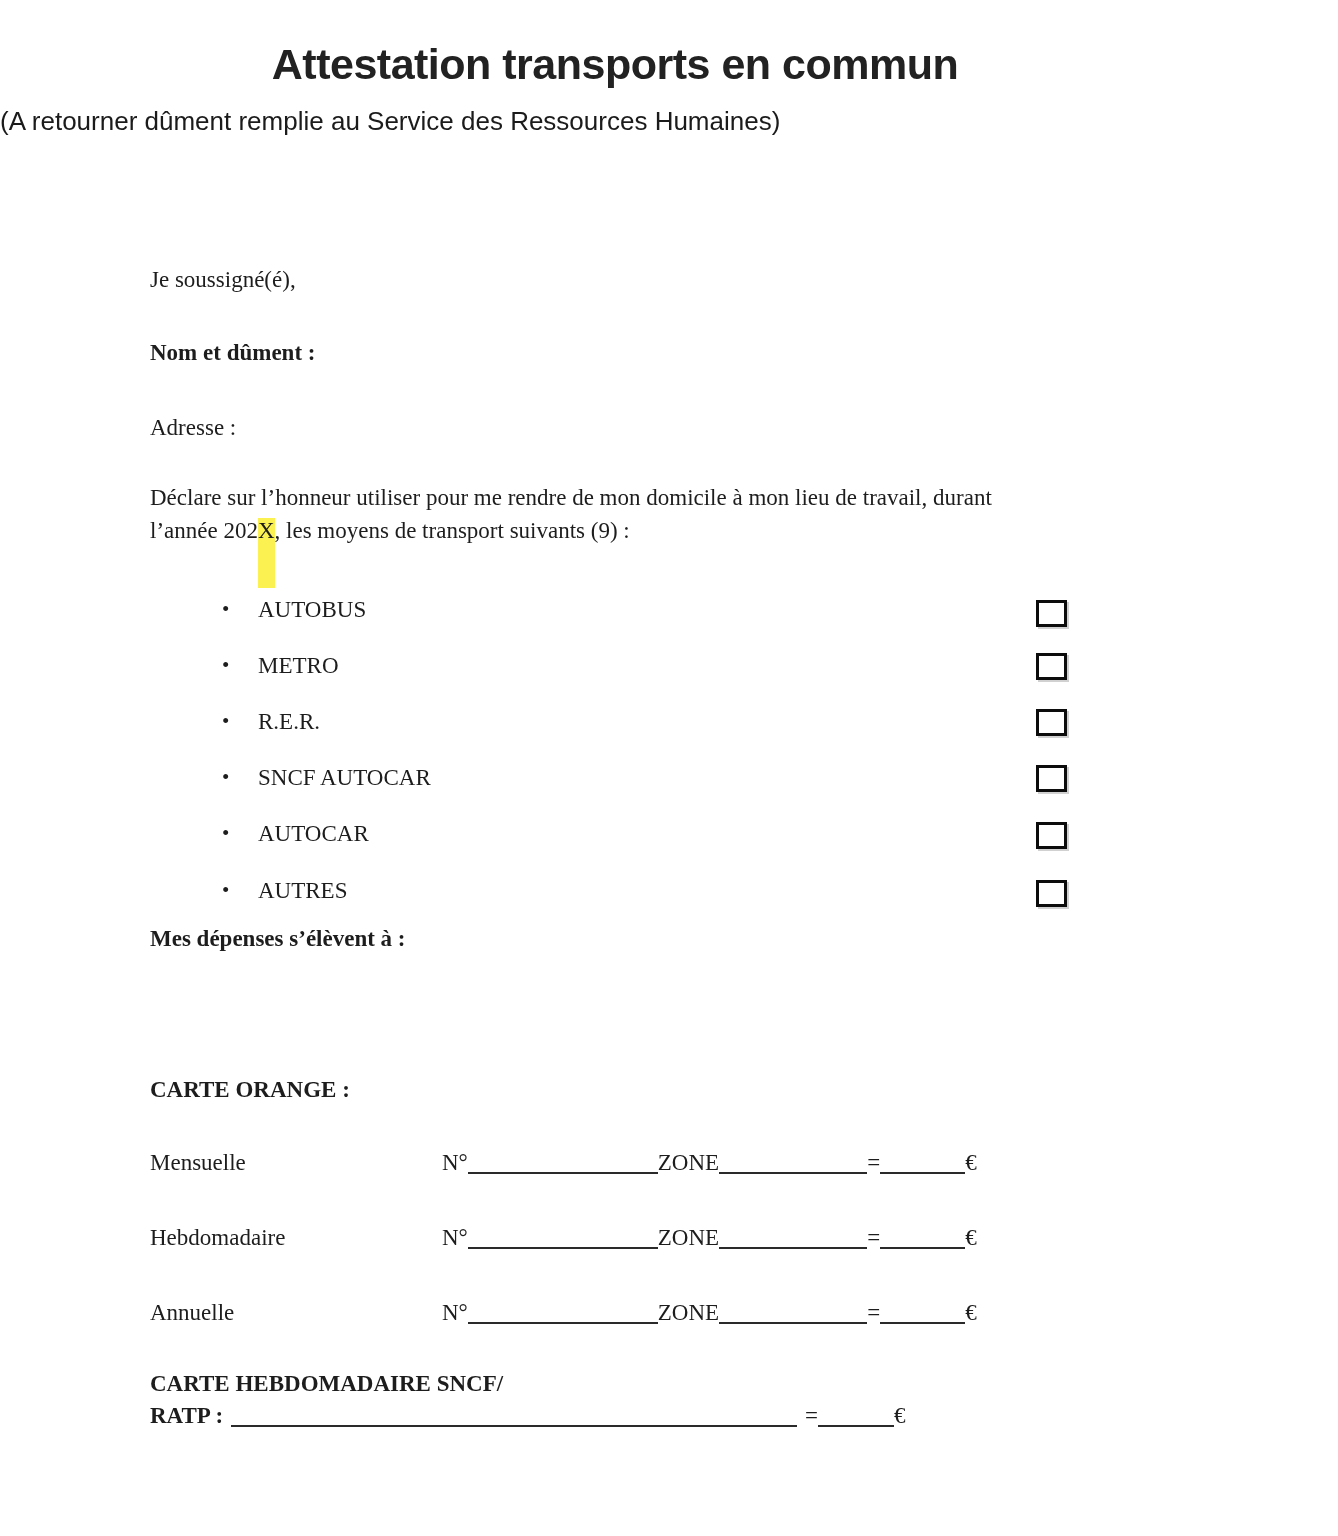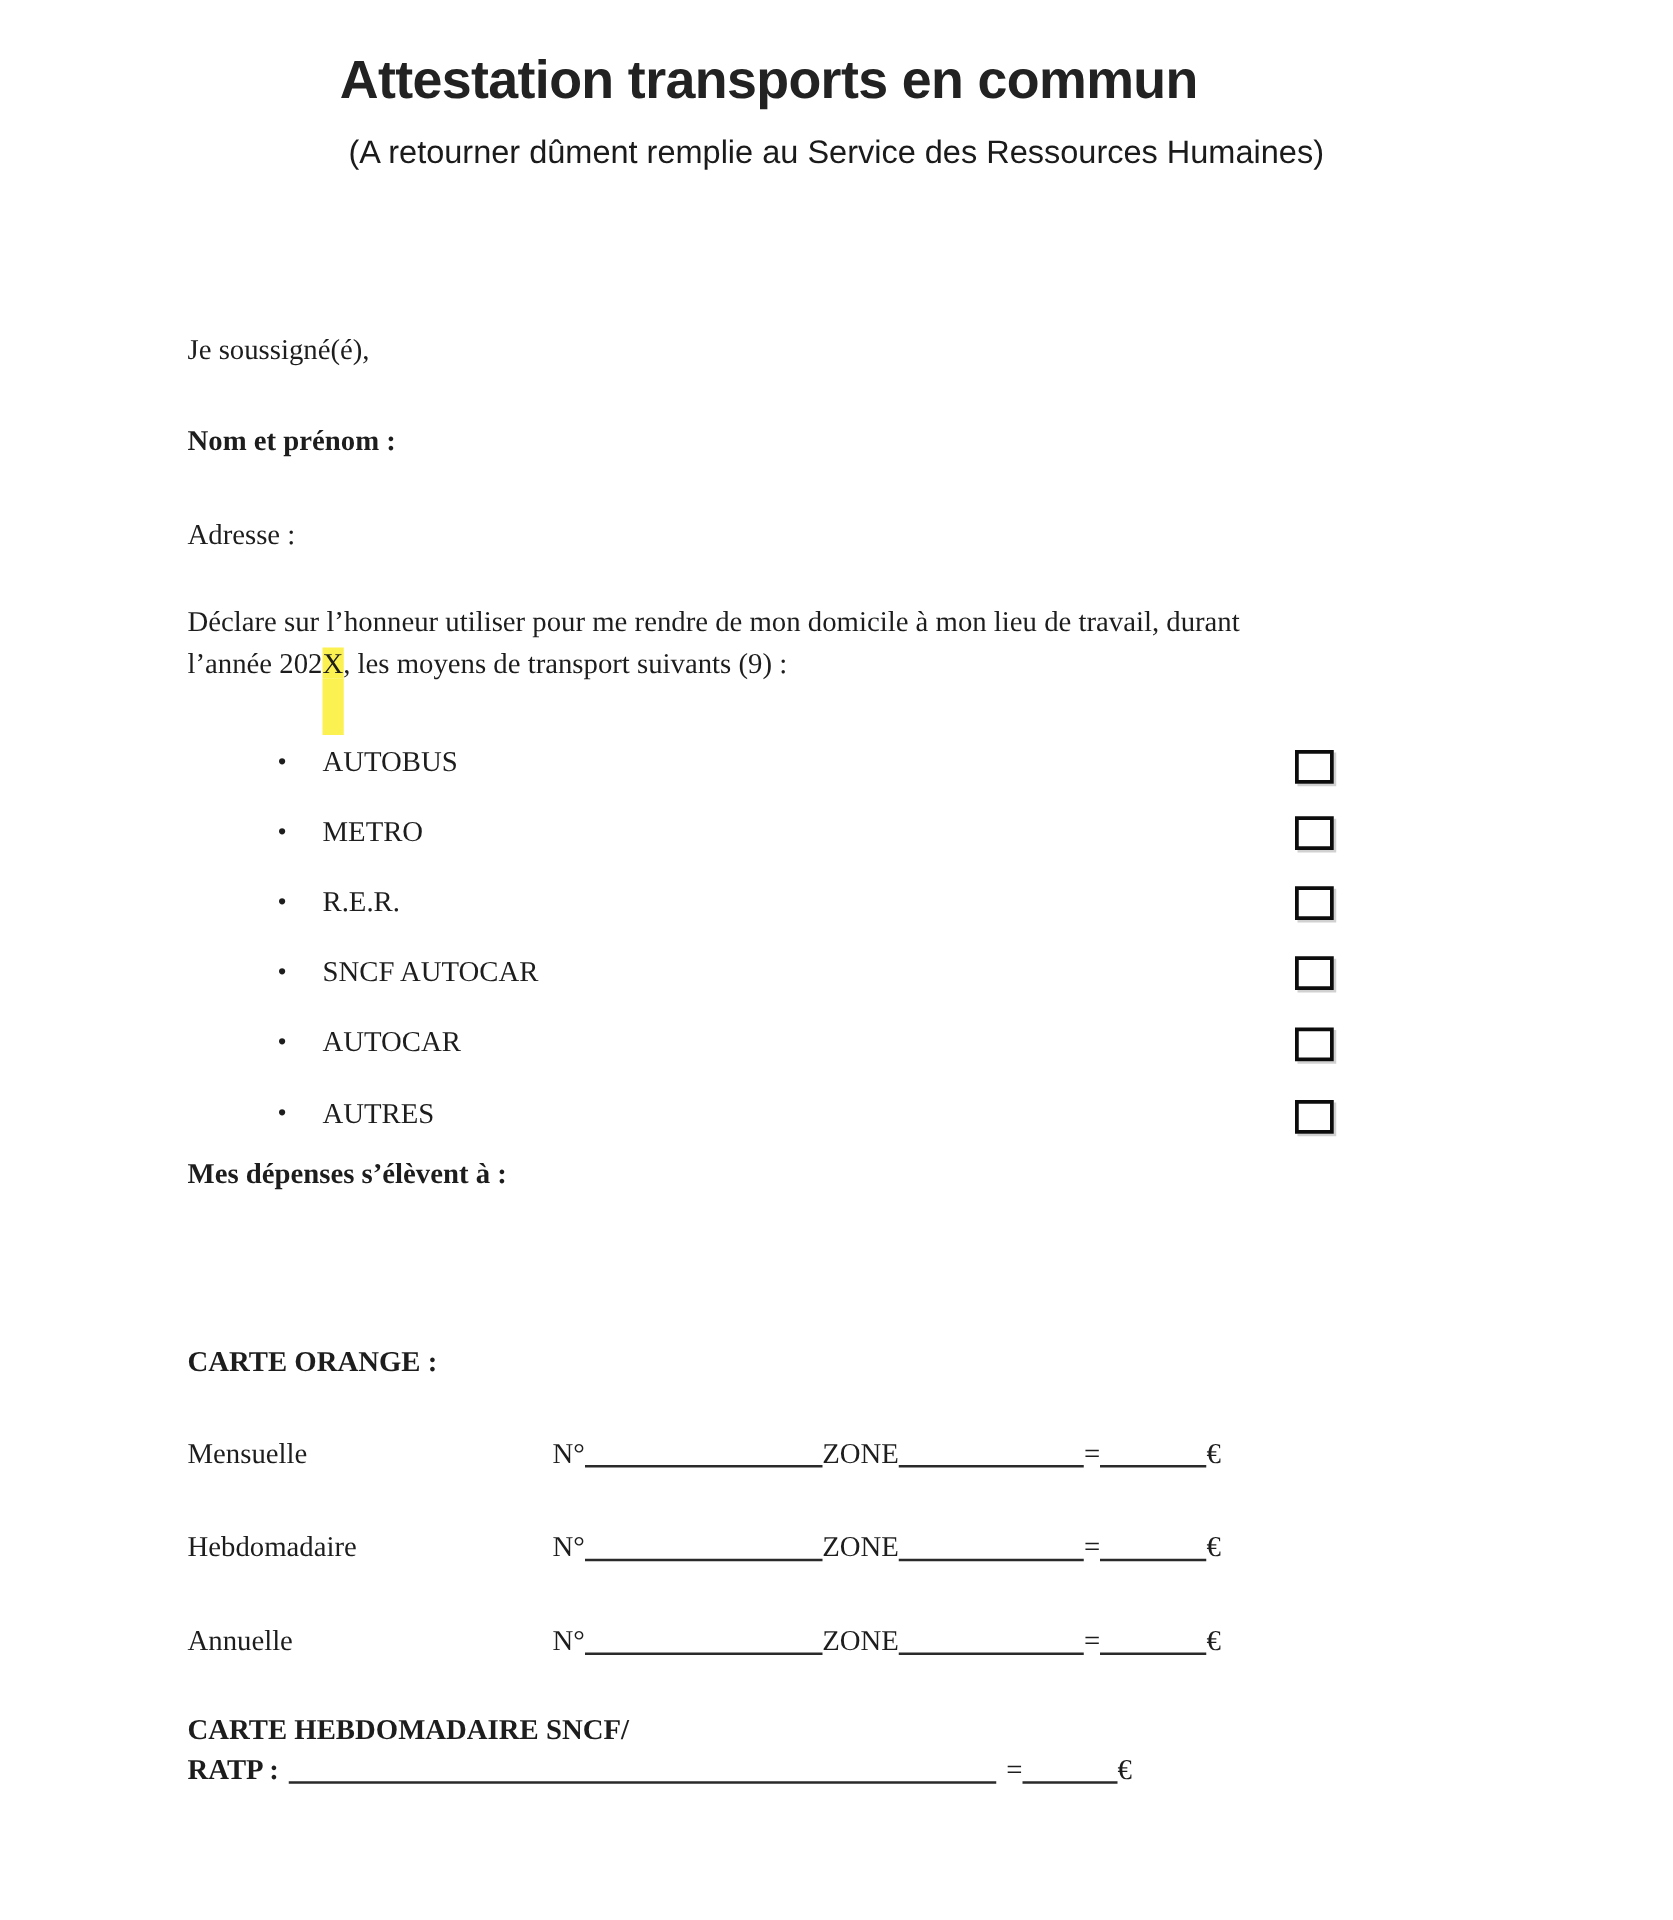--- a/index.html
+++ b/index.html
@@ -19,21 +19,21 @@
 
   .title {
     top: 40px; left: 0; width: 1230px;
     text-align: center;
     font-size: 43px; font-weight: bold;
     letter-spacing: -0.5px;
     color: #222;
   }
   .subtitle {
     top: 106px; left: 0; width: 1338px;
-    text-align: center;
+    text-align: left;
     font-size: 26px;
     color: #1b1b1b;
   }
 
   .line { left: 150px; line-height: 33px; }
 
   
   .decl1 { top: 481px; }
   .decl2 { top: 514px; }
   .hl {
@@ -79,21 +79,21 @@
 </style>
 </head>
 <body>
 
 <div class="page">
 
   <div class="abs title sans">Attestation transports en commun</div>
   <div class="abs subtitle sans">(A retourner dûment remplie au Service des Ressources Humaines)</div>
 
   <div class="abs line" style="top:263px">Je soussigné(é),</div>
-  <div class="abs line bold" style="top:336px">Nom et prénom :</div>
+  <div class="abs line bold" style="top:336px">Nom et dûment :</div>
   <div class="abs line" style="top:411px">Adresse :</div>
 
   <div class="abs line decl1">Déclare sur l’honneur utiliser pour me rendre de mon domicile à mon lieu de travail, durant</div>
   <div class="abs line decl2"><span>l’année 202</span><span class="hl">X</span><span>, les moyens de transport suivants (9) :</span></div>
 
   <div class="opt-row" style="top:592px">
     <span class="bullet">•</span><span>AUTOBUS</span>
   </div>
   <div class="opt-row" style="top:648px">
     <span class="bullet">•</span><span>METRO</span>

